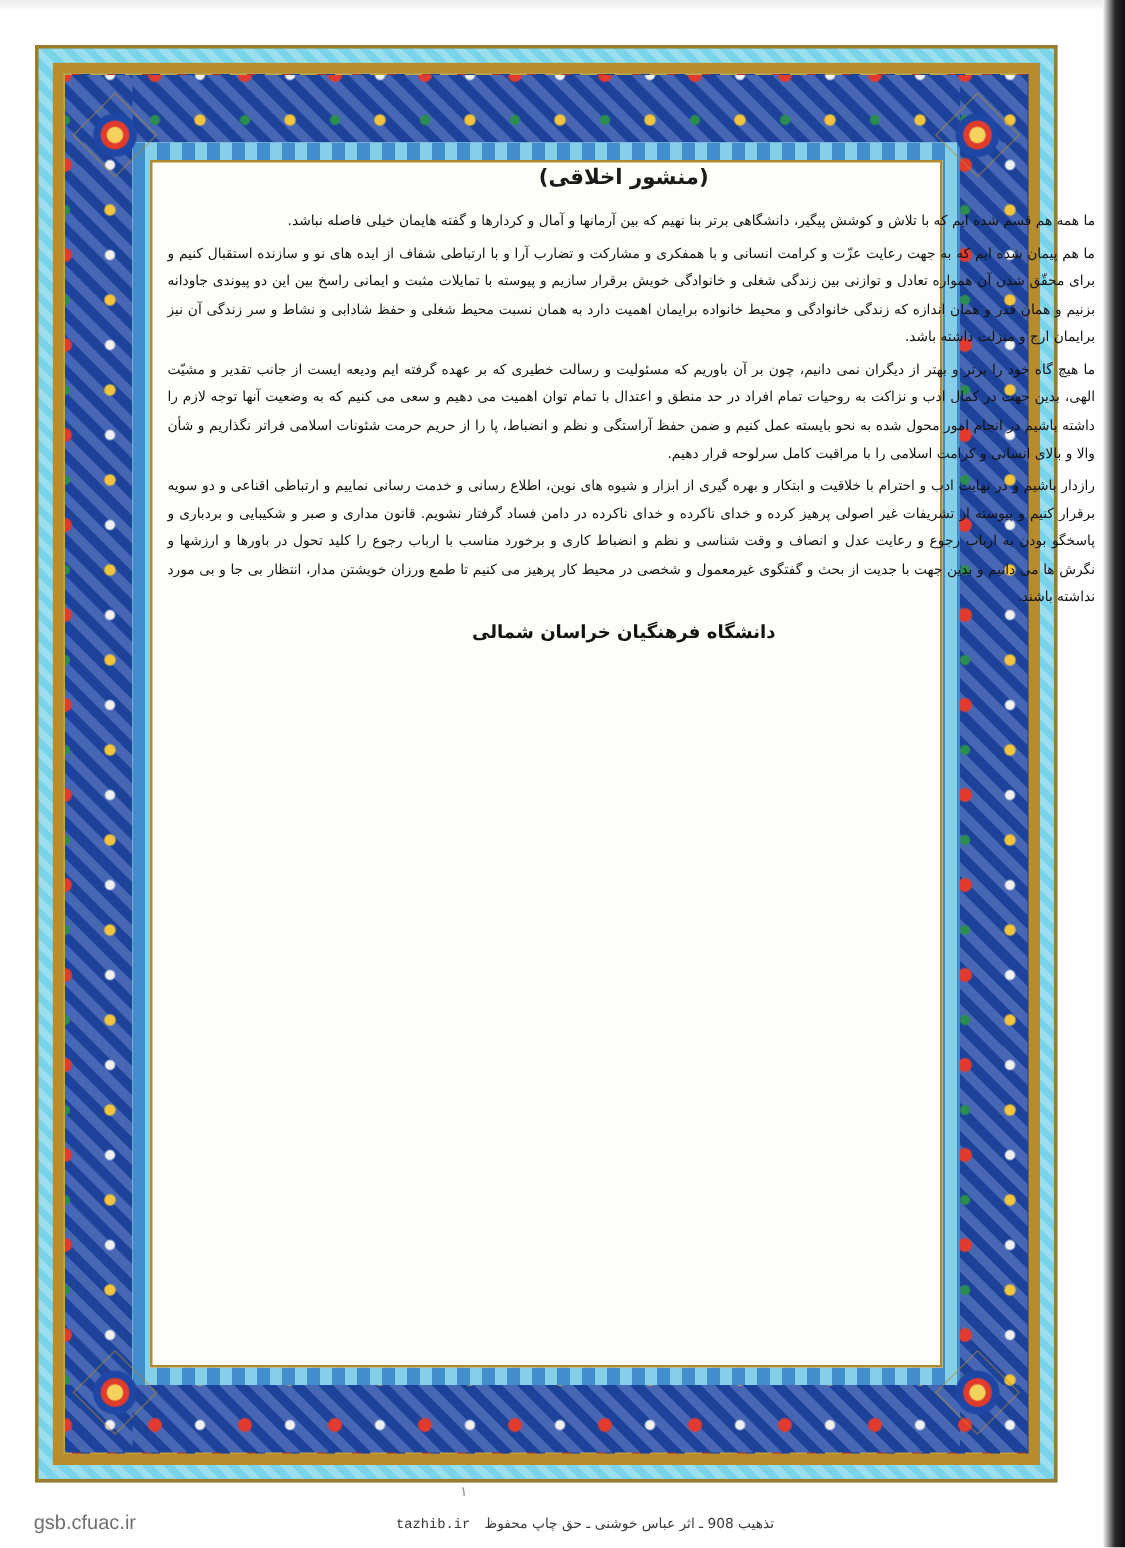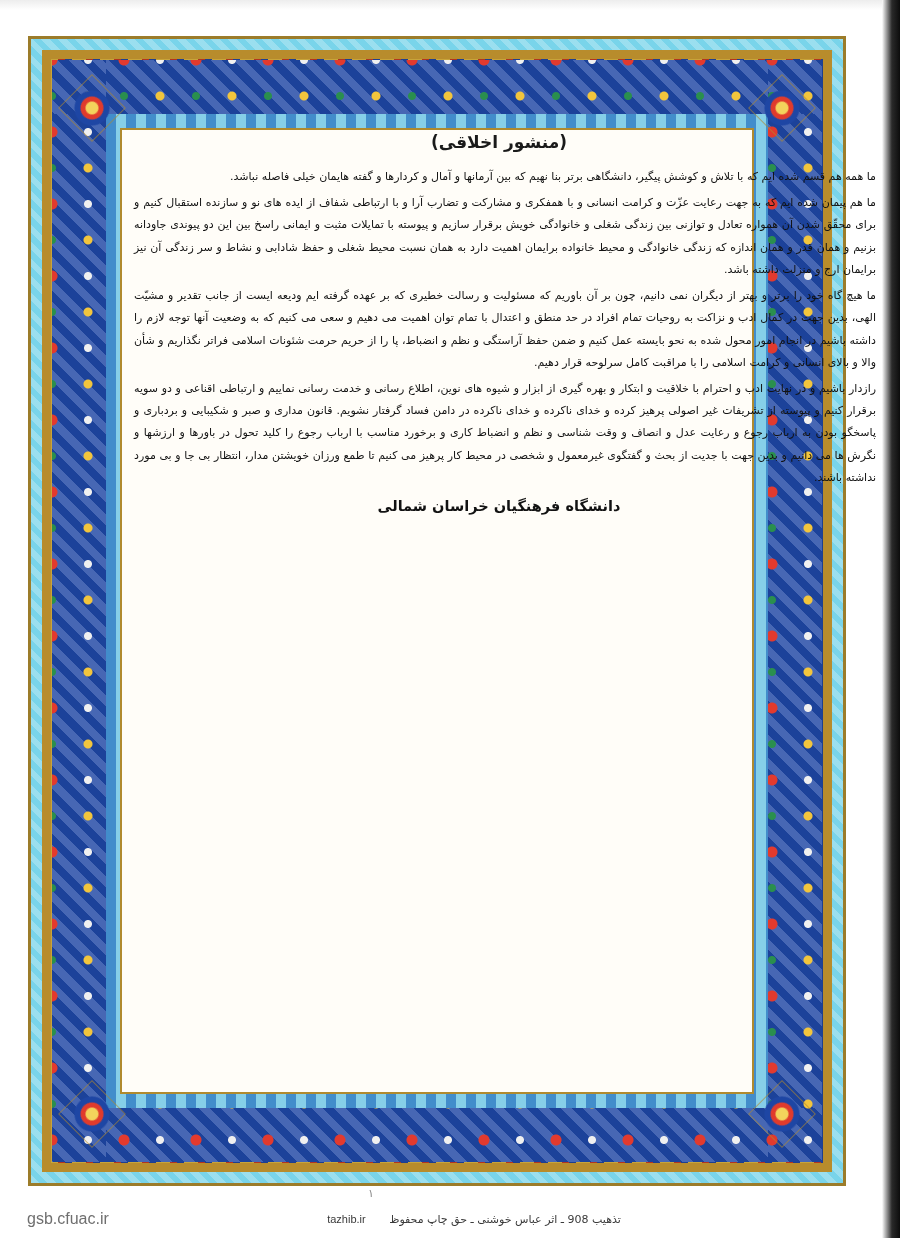--- a/index.html
+++ b/index.html
@@ -178,24 +178,24 @@
   .footer-center {
     position: absolute;
     left: 0; right: 0;
     bottom: 12px;
     text-align: center;
     font-size: 11px;
     color: #3a3a3a;
     direction: rtl;
   }
   .footer-center .lat {
-    font-family: Liberation Sans, sans-serif;
+    font-family: Liberation Mono, monospace;
     direction: ltr;
     display: inline-block;
-    margin: 0 20px;
+    margin: 0 8px;
     padding-left: 28px;
   }
   .page-mark {
     position: absolute;
     left: 368px;
     bottom: 38px;
     font-size: 11px;
     color: #8a8a8a;
   }
 </style>

